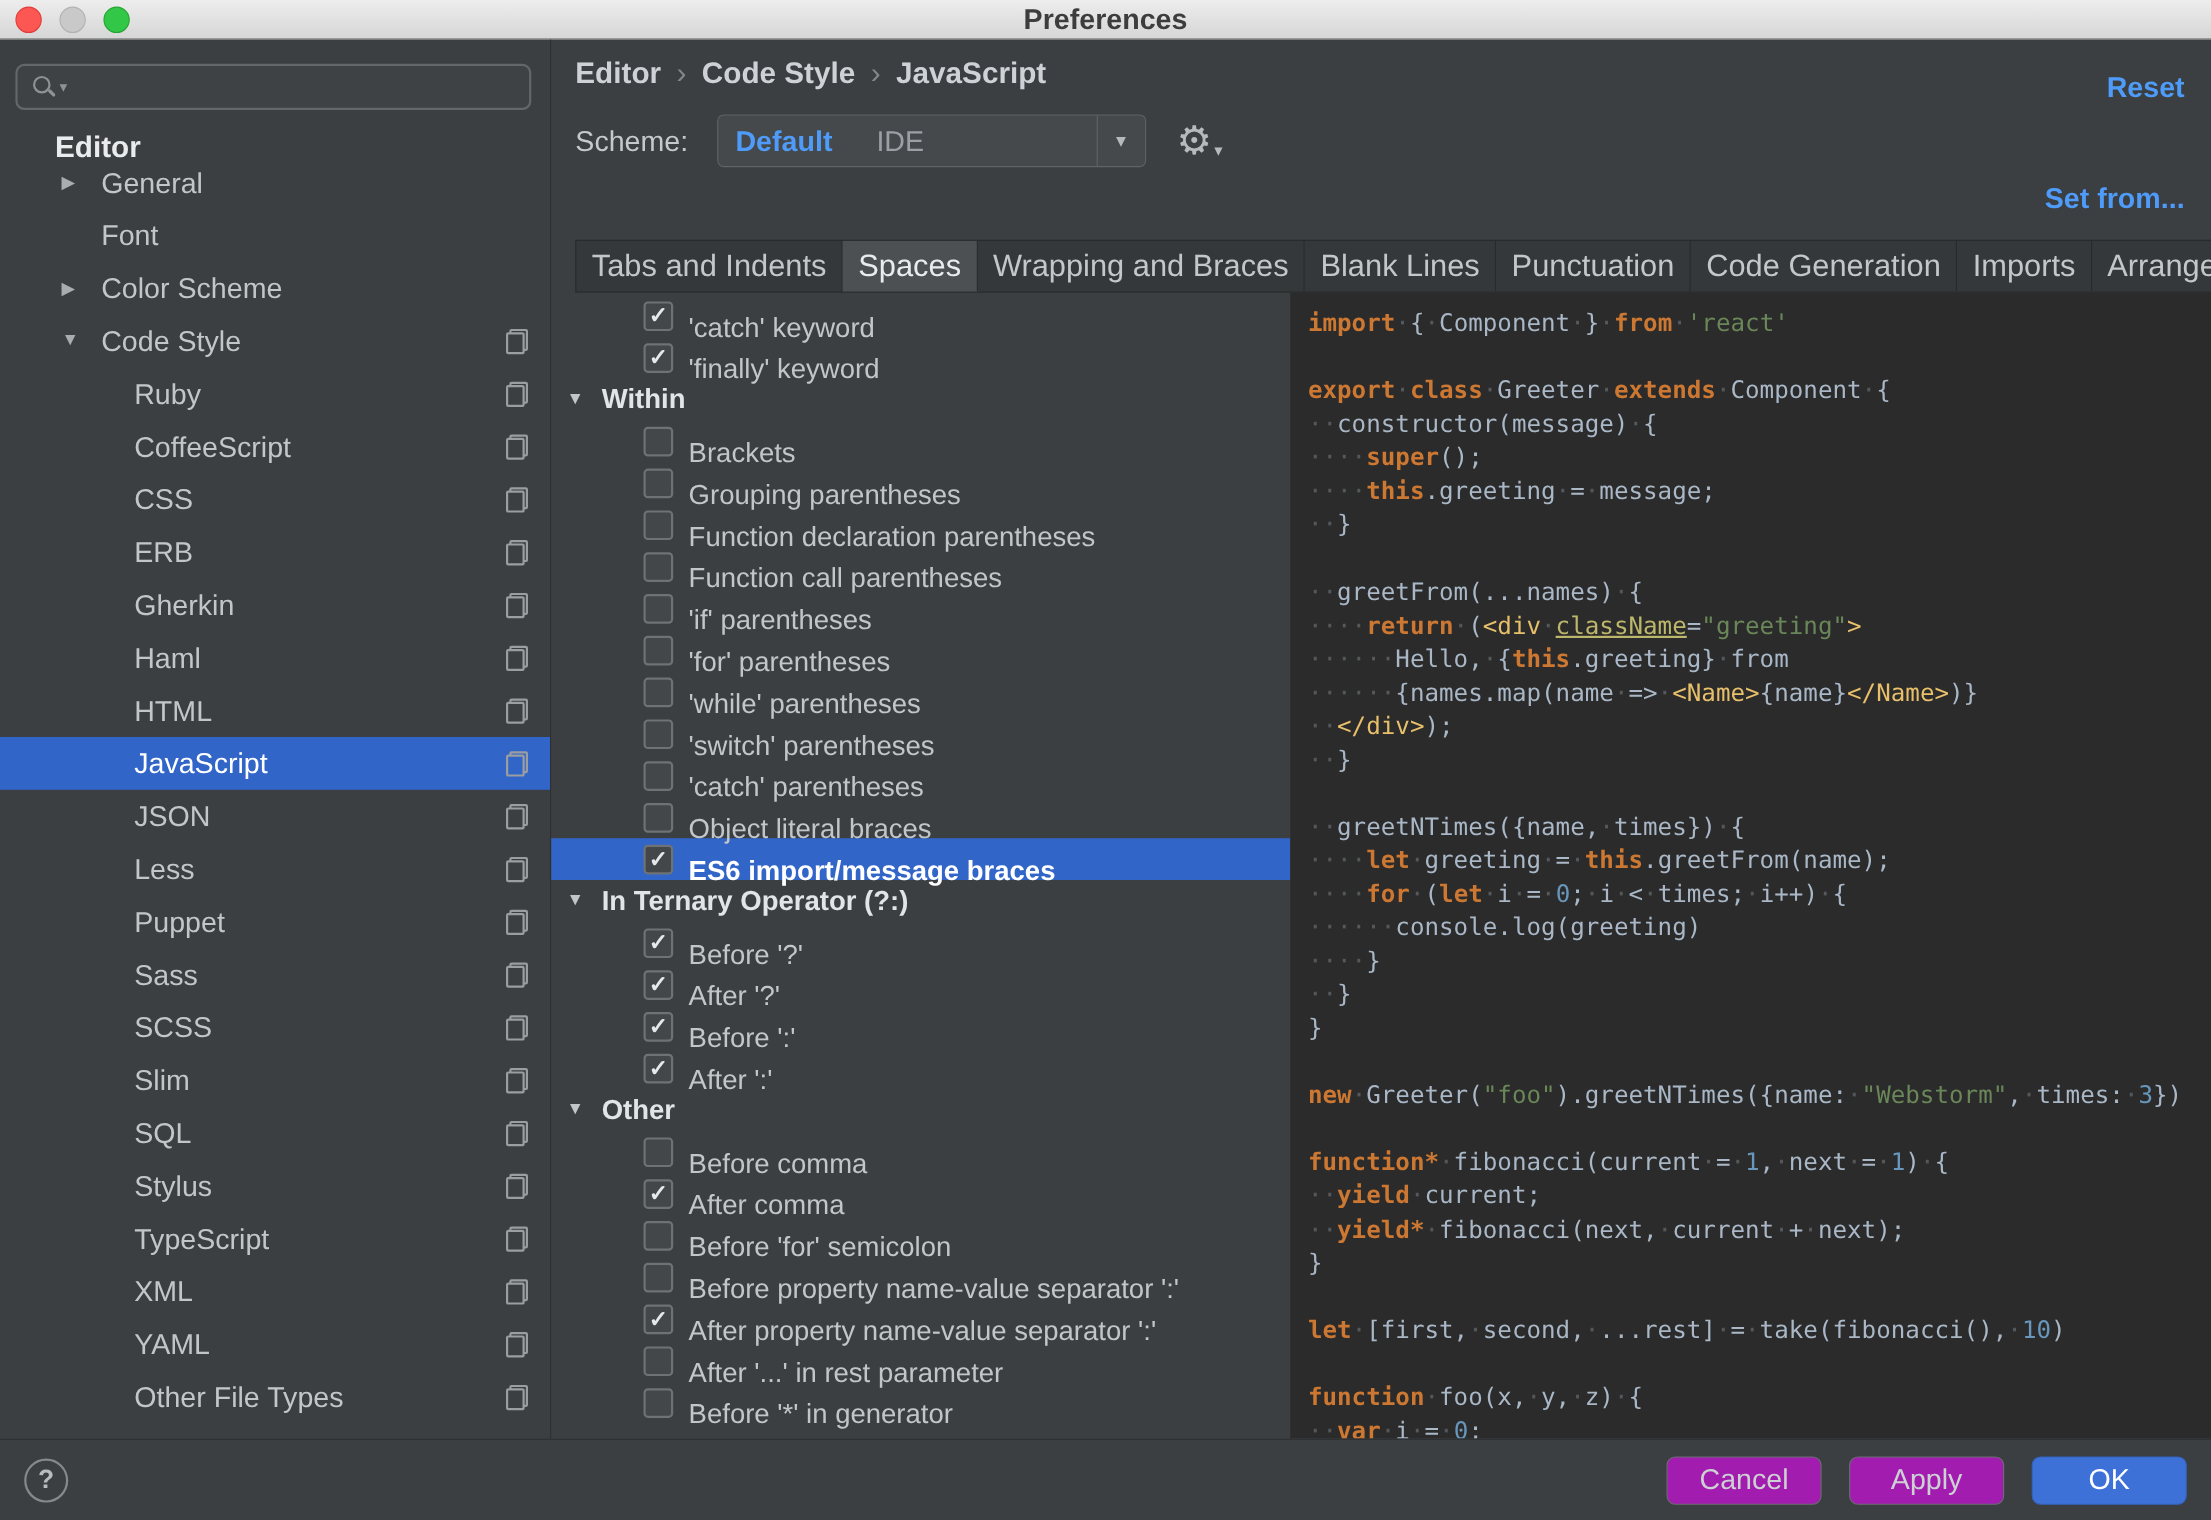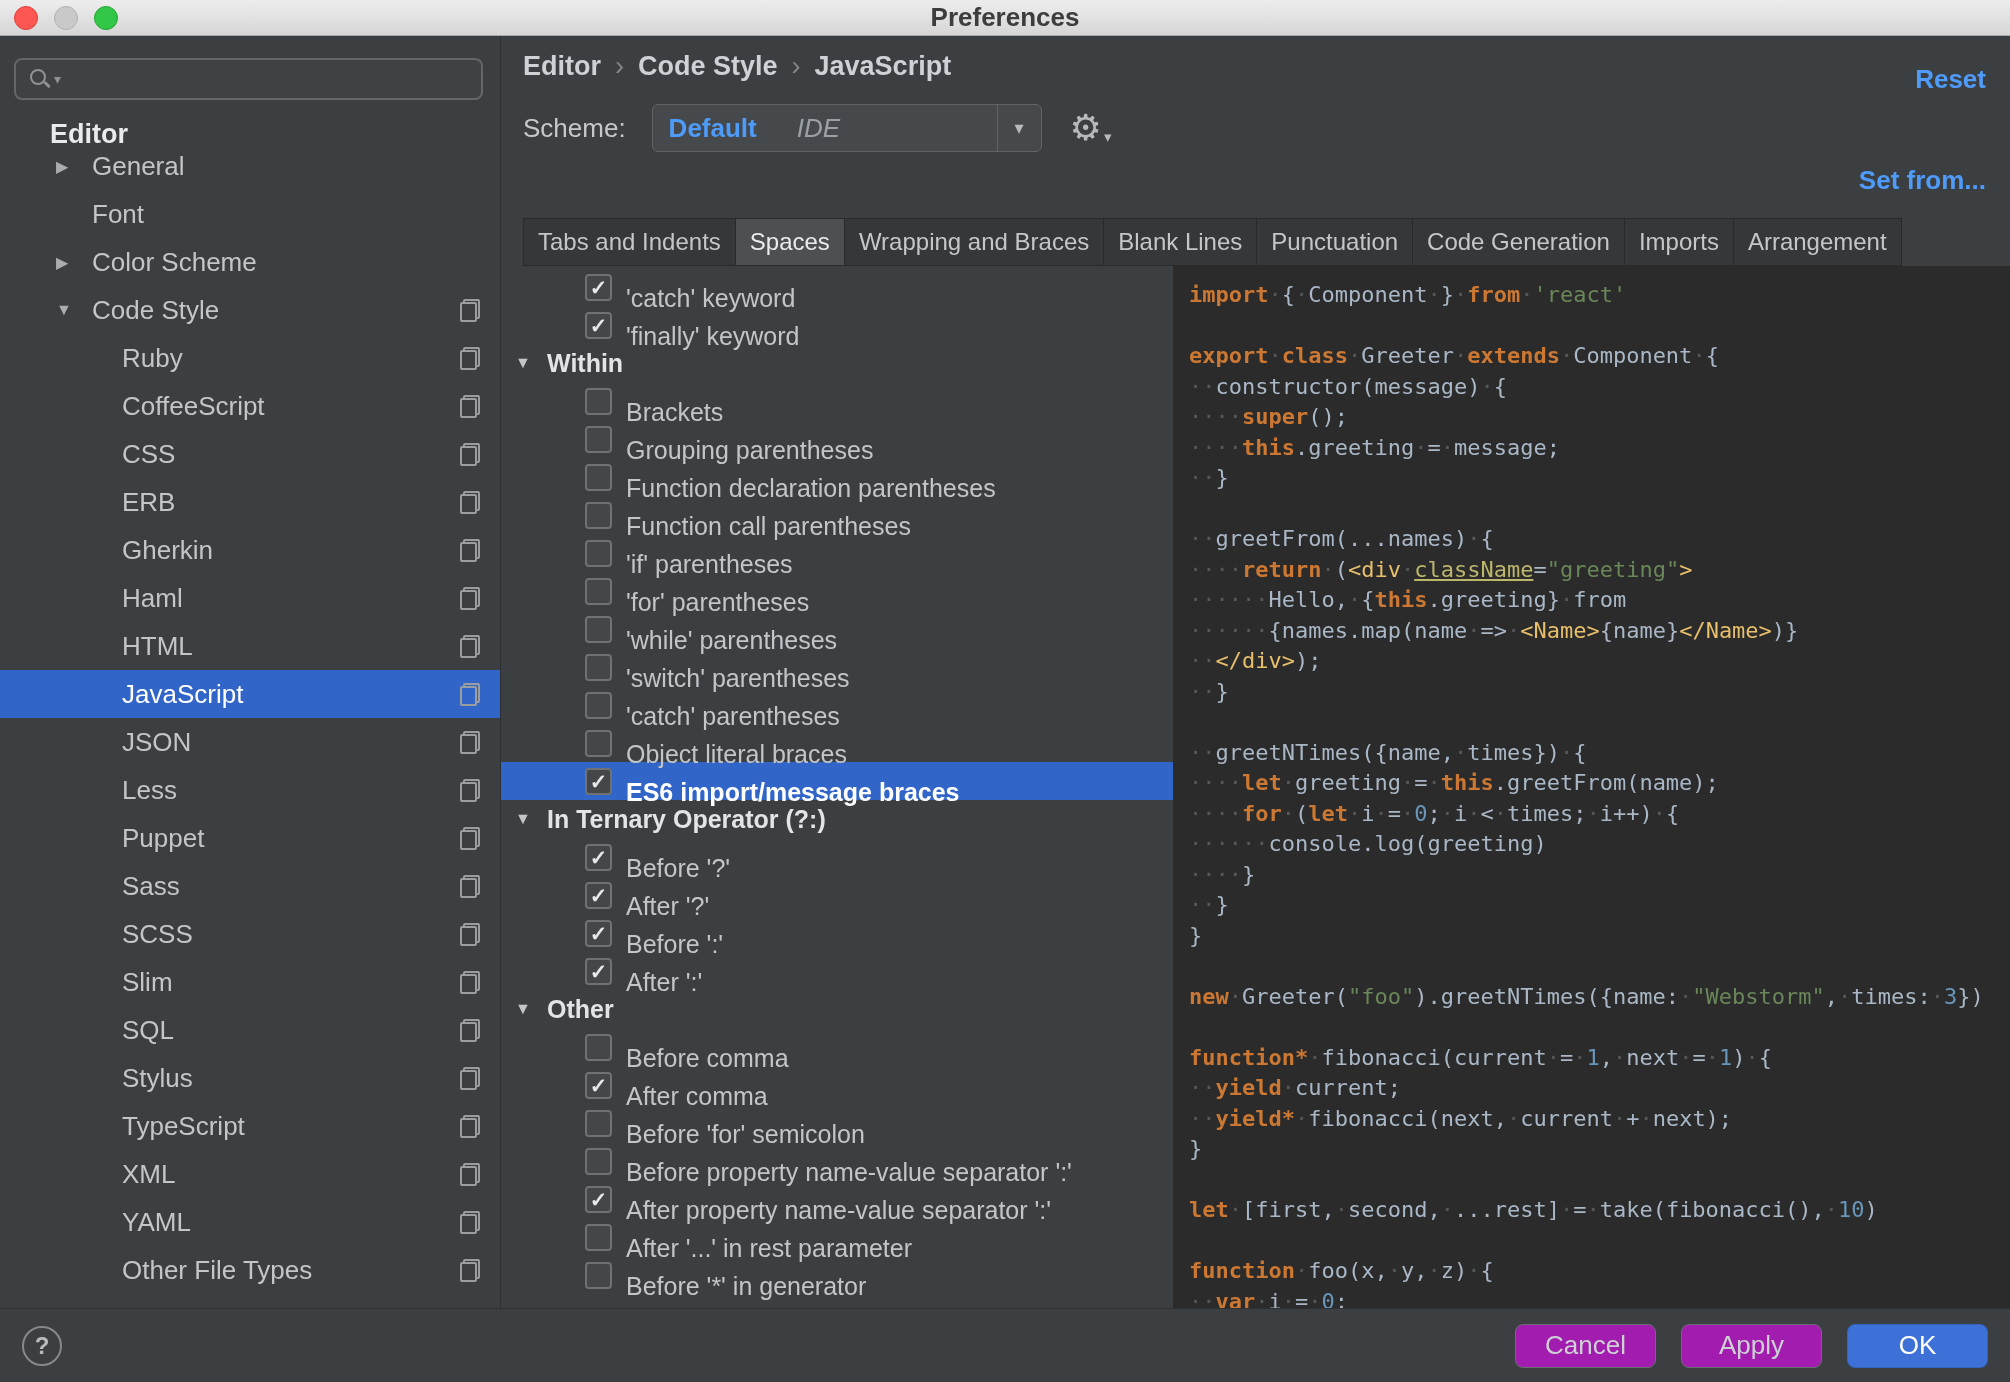--- a/index.html
+++ b/index.html
@@ -49,31 +49,31 @@
   .hdr { padding: 0 24px 0 22px; }
   .breadcrumb-row { height: 60px; display: flex; align-items: center; }
   .breadcrumb { display: flex; align-items: center; gap: 14px; font-size: 27px; font-weight: 700; color: #ced2d6; }
   .crumb-sep { color: #84888b; font-size: 27px; font-weight: 400; }
   .link { color: var(--link, #4f9bfa); font-size: 26px; font-weight: 700; cursor: pointer; white-space: nowrap; }
   .reset { margin-left: auto; margin-top: 27px; }
   .scheme-row { height: 64px; display: flex; align-items: center; }
   .scheme-label { font-size: 26px; color: #c6c9cc; margin-right: 26px; }
   .dropdown { width: 390px; height: 48px; background: #45494b; border: 1px solid #5f6365; border-radius: 6px; display: flex; align-items: center; padding-left: 16px; cursor: pointer; gap: 24px; }
   .dd-value { font-size: 26px; font-weight: 700; color: var(--link, #4f9bfa); }
-  .dd-suffix { font-size: 26px; color: #9aa0a5; margin-left: 16px; font-style: italic; }
+  .dd-suffix { font-size: 26px; color: #9aa0a5; margin-left: 16px; }
   .dd-arrow { margin-left: auto; width: 44px; height: 100%; border-left: 1px solid #5f6365; display: flex; align-items: center; justify-content: center; color: #b6babd; font-size: 18px; }
   .gear { margin-left: 28px; display: flex; align-items: flex-end; color: #b6babd; cursor: pointer; }
   .gear-glyph { font-size: 36px; line-height: 36px; }
   .gear-caret { font-size: 15px; margin-left: 2px; }
   .setfrom-row { height: 40px; display: flex; align-items: center; justify-content: flex-end; }
 
   
   .tabbar-row { padding-left: 22px; margin-top: 18px; }
   .tabbar { display: inline-flex; border: 1px solid #282a2b; background: #35383a; height: 48px; }
-  .tab { display: flex; align-items: center; padding: 0 14px; font-size: 24px; color: #c4c7ca; border-right: 1px solid #282a2b; cursor: pointer; white-space: nowrap; text-align: right; }
+  .tab { display: flex; align-items: center; padding: 0 14px; font-size: 28px; color: #c4c7ca; border-right: 1px solid #282a2b; cursor: pointer; white-space: nowrap; text-align: right; }
   .tab:last-child { border-right: none; }
   .tab.selected { background: #4c5053; color: #e9ebed; }
 
   
   .panes { flex: 1; display: flex; overflow: hidden; }
   .options { width: 672px; flex: none; overflow: hidden; padding-top: 2px; }
   .opt-row { height: 38px; display: flex; align-items: center; padding-left: 84px; cursor: pointer; }
   .opt-row.selected { background: var(--selection, #3265c8); }
   .cb { width: 27px; height: 27px; border: 2px solid #6e7275; border-radius: 4px; background: #43474a; flex: none; display: flex; align-items: center; justify-content: center; font-size: 21px; color: #e6e9eb; font-weight: 700; line-height: 1; }
   .opt-label { margin-left: 14px; font-size: 25px; color: #c3c6c9; white-space: nowrap; margin-top: 22px; }

